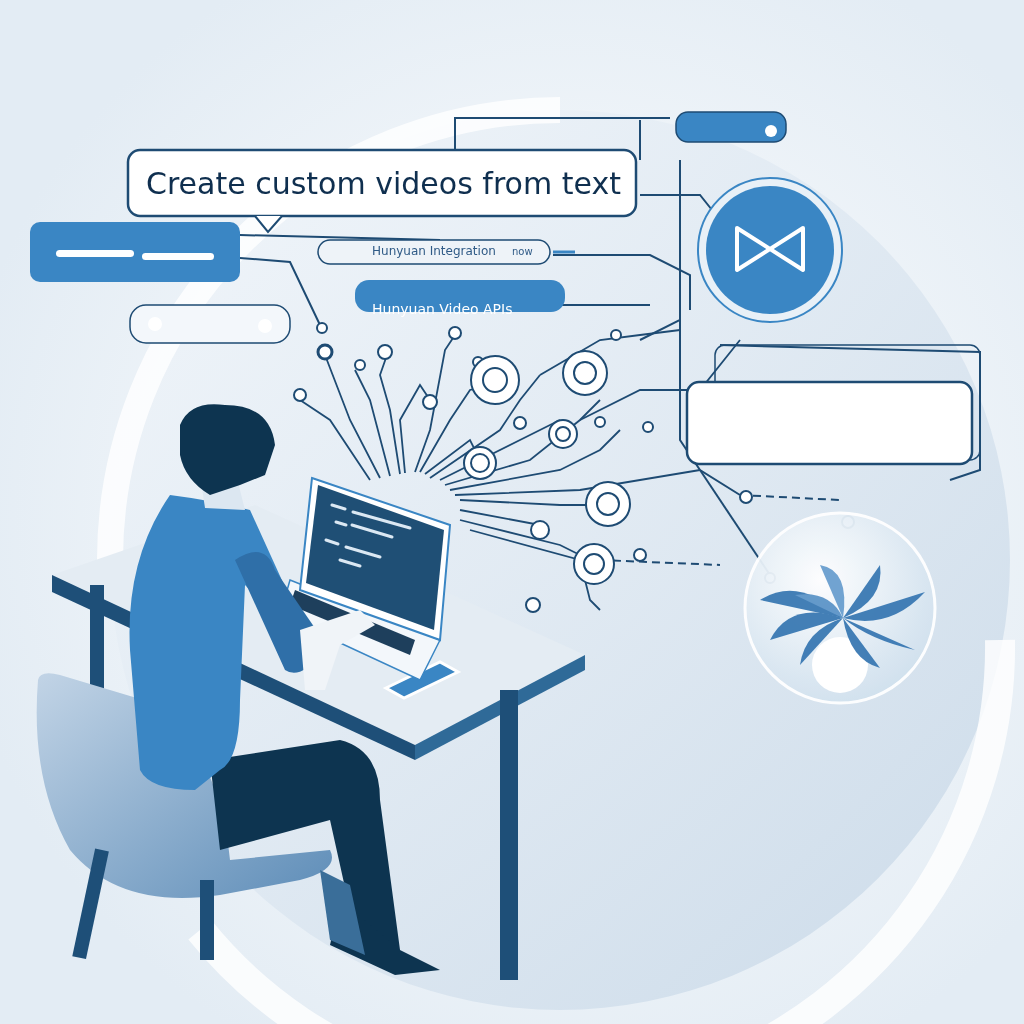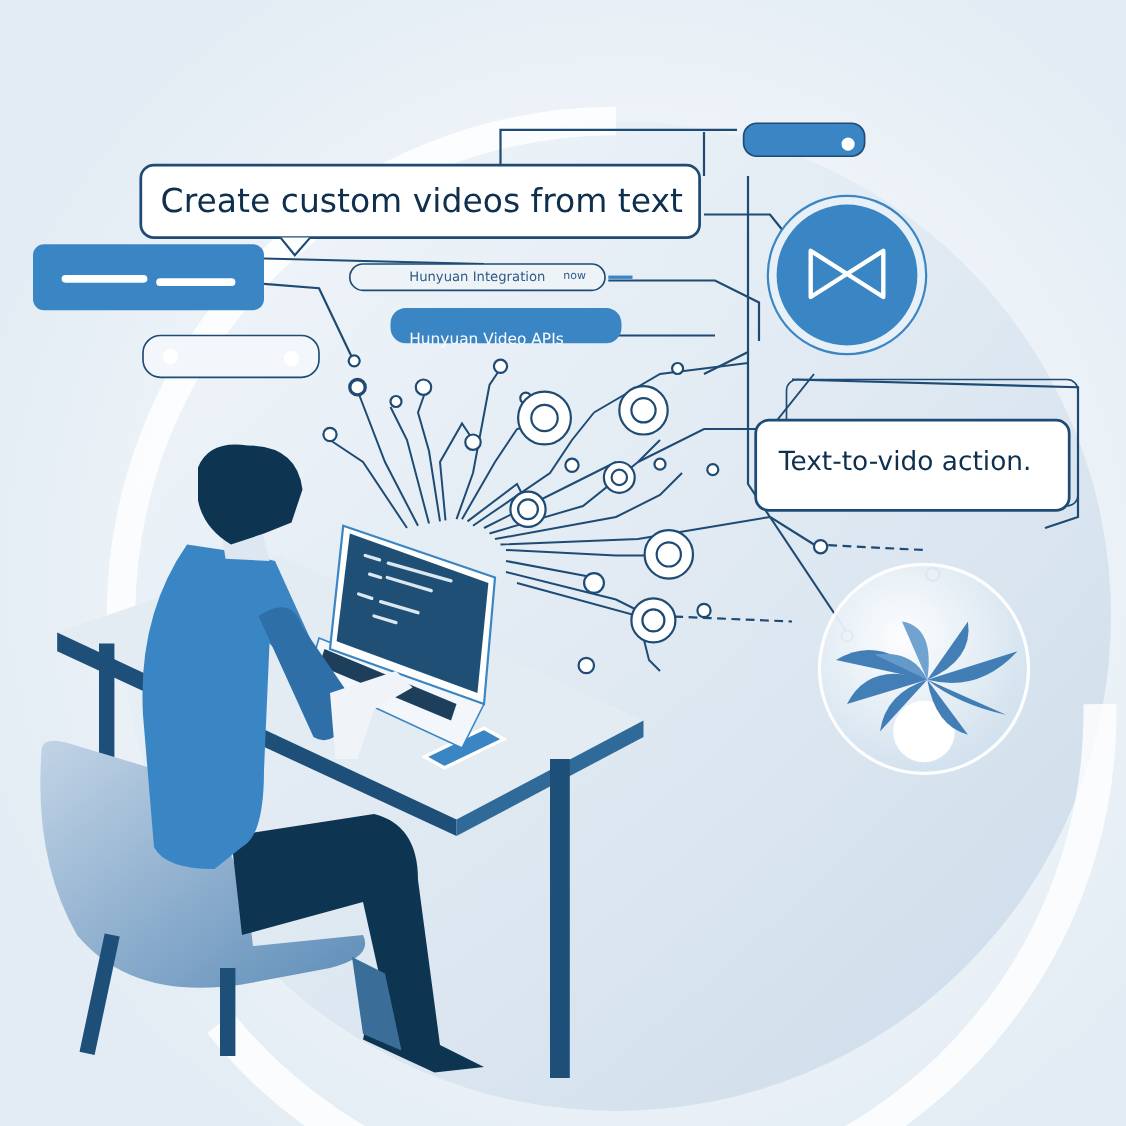--- a/index.html
+++ b/index.html
@@ -222,14 +222,13 @@
   </g>
 </svg>
 
 <div class="bubble-text" style="left:146px;top:166px;font-size:30px;">Create custom videos from text</div>
 
 <div class="small-text" style="left:372px;top:244px;font-size:12px;">Hunyuan Integration</div>
 <div class="small-text" style="left:512px;top:246px;font-size:10px;">now</div>
 
 <div class="pill-text" style="left:372px;top:287px;font-size:14px;margin-top:14px;">Hunyuan Video APIs</div>
 
-<div class="bubble-text" style="left:708px;top:405px;font-size:24px;">Text-to-vido action.</div>
 </div>
 
 </body></html>

